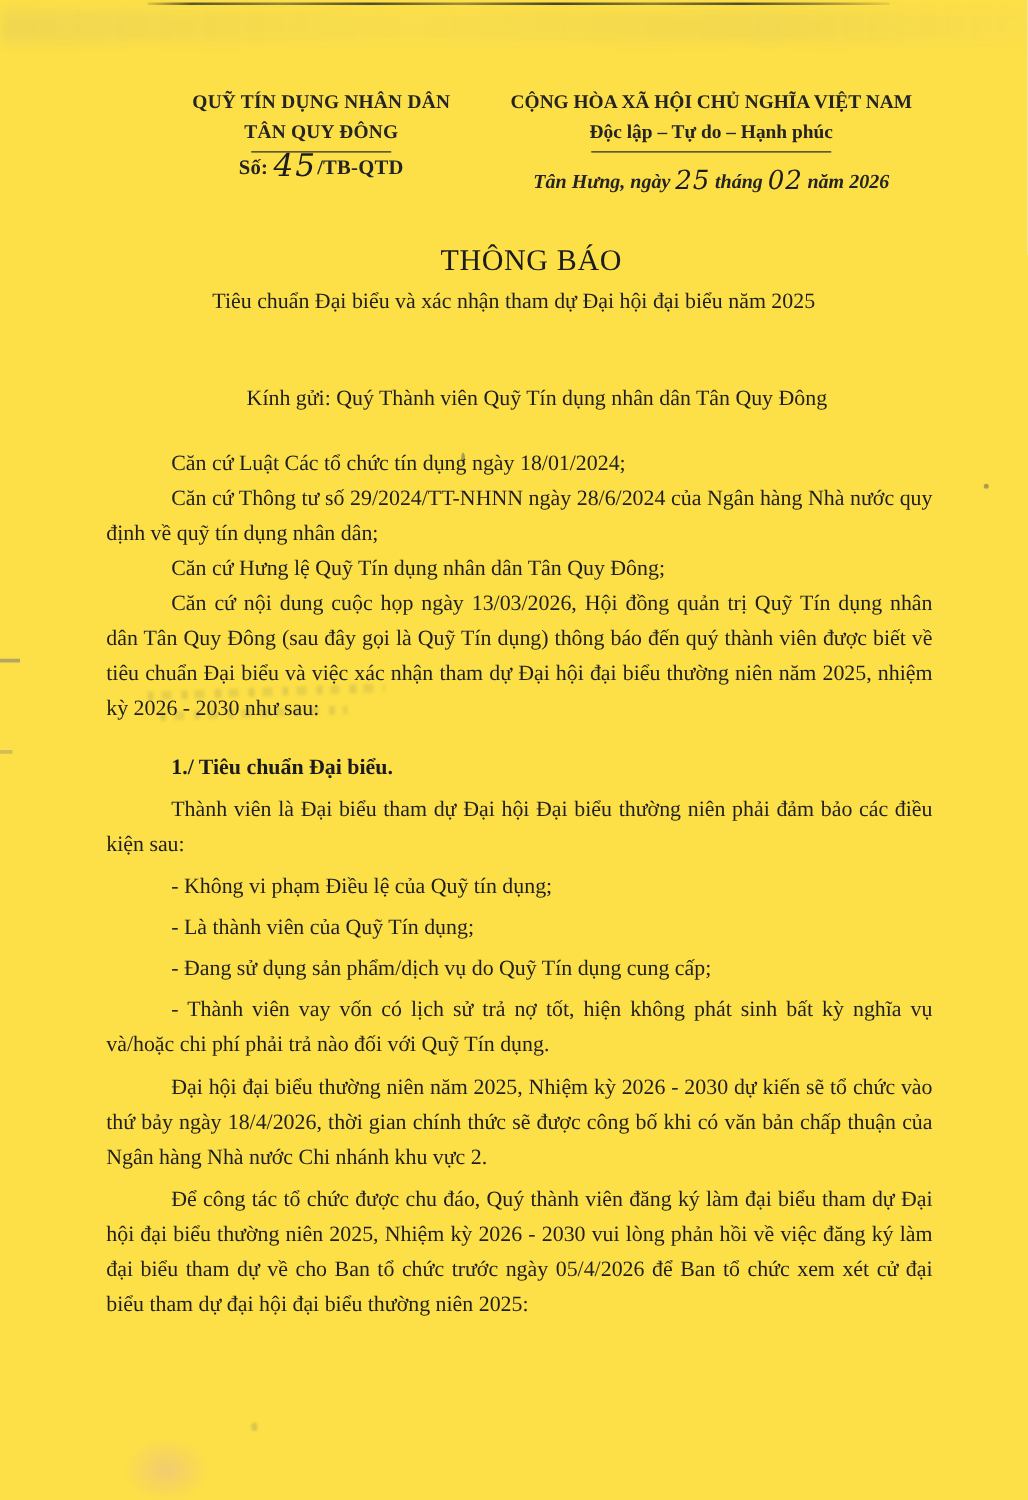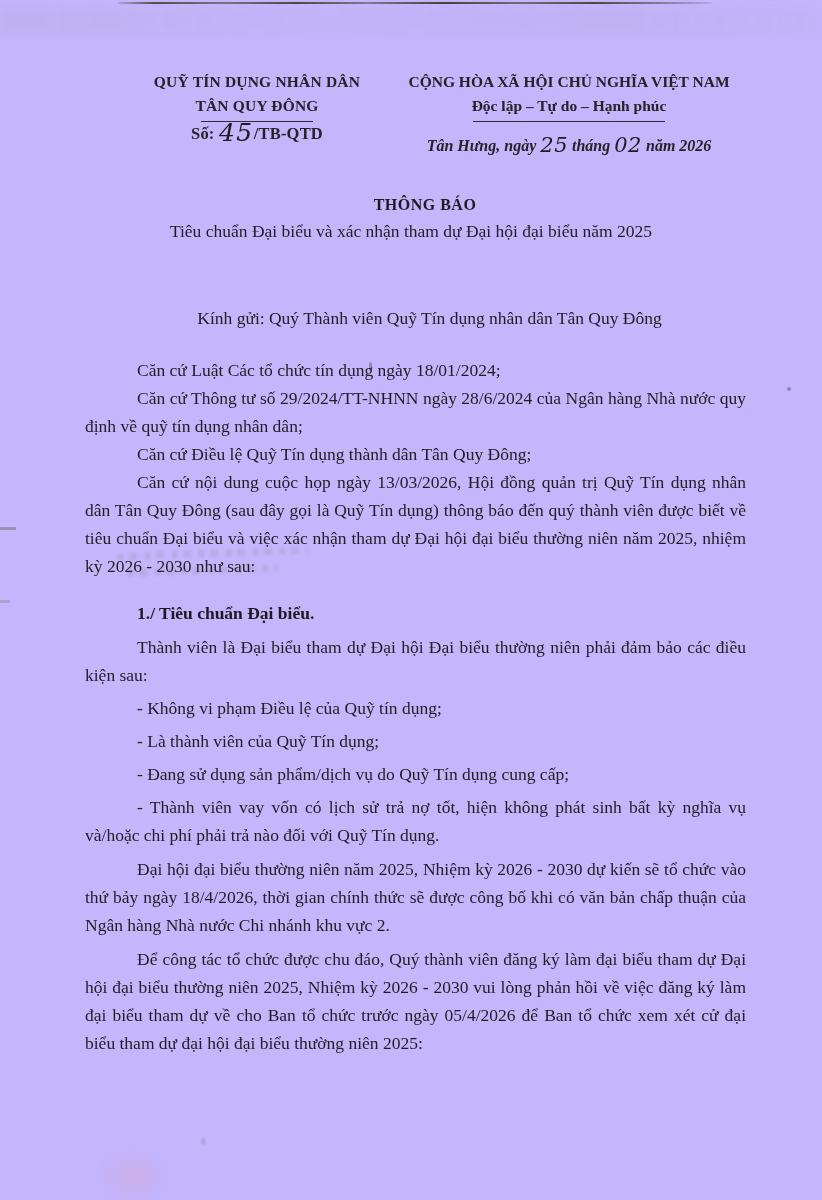--- a/index.html
+++ b/index.html
@@ -1,21 +1,21 @@
 <!DOCTYPE html>
 <html><head>
 <meta charset="utf-8">
 <style>
   html, body { margin: 0; padding: 0; background: #e9e9e9; }
   .page {
     position: relative;
     width: 822px;
     height: 1200px;
     margin: 0 auto;
-    background: #c4b5fd;
+    background: #fde047;
     overflow: hidden;
     font-family: "Liberation Serif", "DejaVu Serif", serif;
     color: #1f1f1f;
   }
 
   
   .scan-top-line {
     position: absolute; left: 118px; top: 2px; width: 594px; height: 2px;
     background: linear-gradient(90deg,
       rgba(62,59,42,.15) 0%, rgba(62,59,42,.85) 6%, rgba(62,59,42,.55) 18%,
@@ -69,21 +69,21 @@
   .date-line { margin-top: 12px; font-size: 16px; font-weight: bold; font-style: italic; white-space: nowrap; }
   .hand {
     font-family: "DejaVu Serif", serif; font-style: italic; font-weight: 400;
     font-size: 25px; line-height: 10px; letter-spacing: 1.5px;
     position: relative; top: 2px; color: #1c1c1c;
   }
   .hand-sm { font-size: 21px; letter-spacing: .5px; top: 1px; }
 
   
   .title-block { position: absolute; left: 0; top: 196px; width: 822px; text-align: center; }
-  .title-main { font-size: 16px; font-weight: bold; letter-spacing: .5px; color: #1c1c1c; padding-left: 28px; }
+  .title-main { font-size: 24px; font-weight: normal; letter-spacing: .5px; color: #1c1c1c; padding-left: 28px; }
   .title-sub { margin-top: 7px; font-size: 17.5px; color: #1f1f1f; }
 
   
   .salutation {
     position: absolute; left: 85px; top: 308px; width: 661px;
     text-align: center; padding-left: 28px; box-sizing: border-box;
     font-size: 17.5px;
   }
 
   
@@ -140,21 +140,21 @@
   <div class="title-block">
     <div class="title-main">THÔNG BÁO</div>
     <div class="title-sub">Tiêu chuẩn Đại biểu và xác nhận tham dự Đại hội đại biểu năm 2025</div>
   </div>
 
   <div class="salutation">Kính gửi: Quý Thành viên Quỹ Tín dụng nhân dân Tân Quy Đông</div>
 
   <div class="doc-body">
     <p class="para">Căn cứ Luật Các tổ chức tín dụng ngày 18/01/2024;</p>
     <p class="para">Căn cứ Thông tư số 29/2024/TT-NHNN ngày 28/6/2024 của Ngân hàng Nhà nước quy định về quỹ tín dụng nhân dân;</p>
-    <p class="para">Căn cứ Điều lệ Quỹ Tín dụng thành dân Tân Quy Đông;</p>
+    <p class="para">Căn cứ Hưng lệ Quỹ Tín dụng nhân dân Tân Quy Đông;</p>
     <p class="para">Căn cứ nội dung cuộc họp ngày 13/03/2026, Hội đồng quản trị Quỹ Tín dụng nhân dân Tân Quy Đông (sau đây gọi là Quỹ Tín dụng) thông báo đến quý thành viên được biết về tiêu chuẩn Đại biểu và việc xác nhận tham dự Đại hội đại biểu thường niên năm 2025, nhiệm kỳ 2026 - 2030 như sau:</p>
     <p class="heading">1./ Tiêu chuẩn Đại biểu.</p>
     <p class="para gap">Thành viên là Đại biểu tham dự Đại hội Đại biểu thường niên phải đảm bảo các điều kiện sau:</p>
     <p class="bullet">- Không vi phạm Điều lệ của Quỹ tín dụng;</p>
     <p class="bullet">- Là thành viên của Quỹ Tín dụng;</p>
     <p class="bullet">- Đang sử dụng sản phẩm/dịch vụ do Quỹ Tín dụng cung cấp;</p>
     <p class="bullet">- Thành viên vay vốn có lịch sử trả nợ tốt, hiện không phát sinh bất kỳ nghĩa vụ và/hoặc chi phí phải trả nào đối với Quỹ Tín dụng.</p>
     <p class="para gap">Đại hội đại biểu thường niên năm 2025, Nhiệm kỳ 2026 - 2030 dự kiến sẽ tổ chức vào thứ bảy ngày 18/4/2026, thời gian chính thức sẽ được công bố khi có văn bản chấp thuận của Ngân hàng Nhà nước Chi nhánh khu vực 2.</p>
     <p class="para gap">Để công tác tổ chức được chu đáo, Quý thành viên đăng ký làm đại biểu tham dự Đại hội đại biểu thường niên 2025, Nhiệm kỳ 2026 - 2030 vui lòng phản hồi về việc đăng ký làm đại biểu tham dự về cho Ban tổ chức trước ngày 05/4/2026 để Ban tổ chức xem xét cử đại biểu tham dự đại hội đại biểu thường niên 2025:</p>
   </div>

